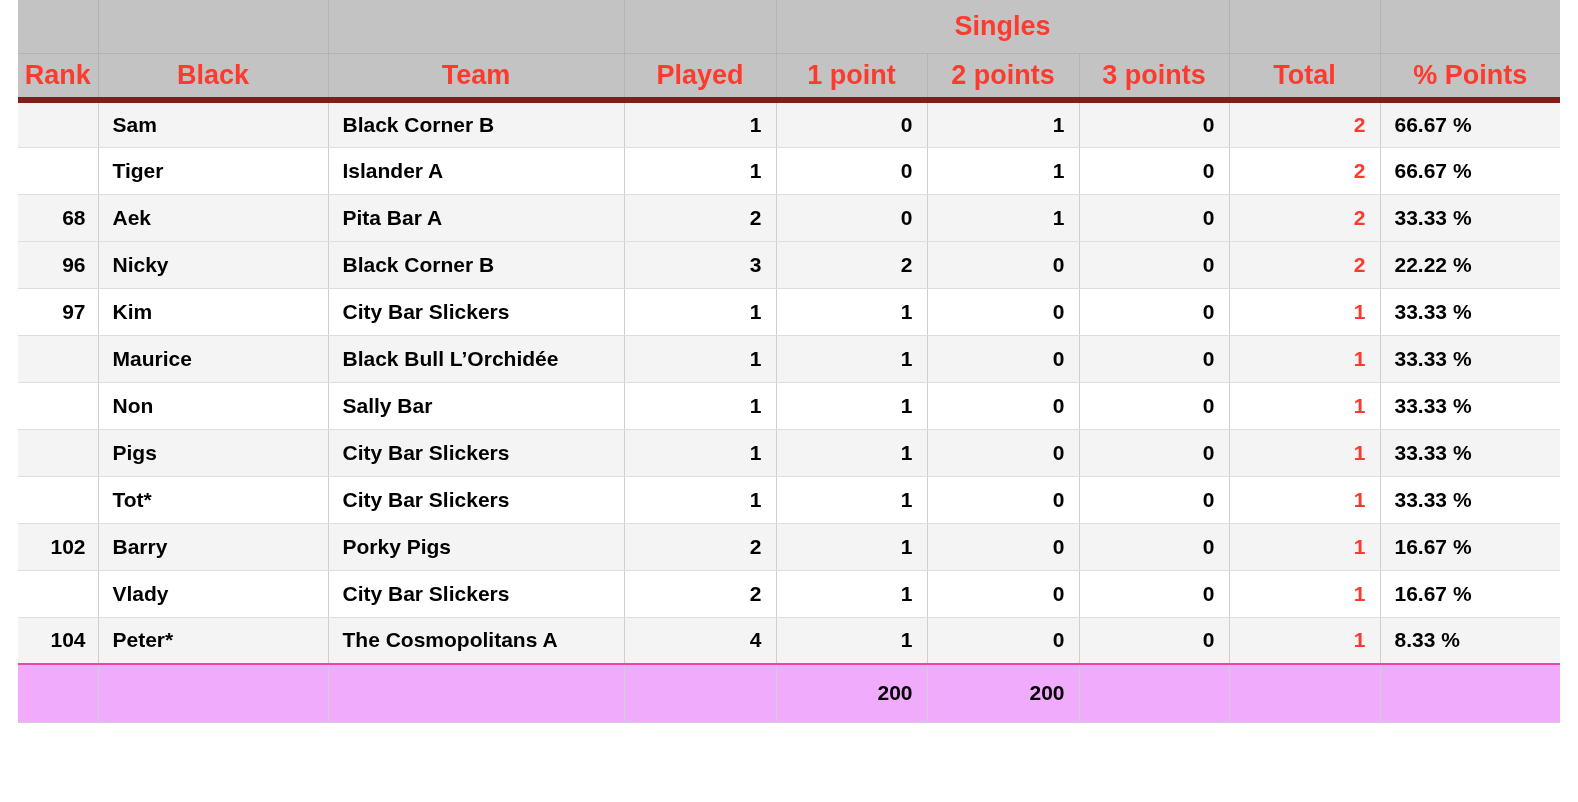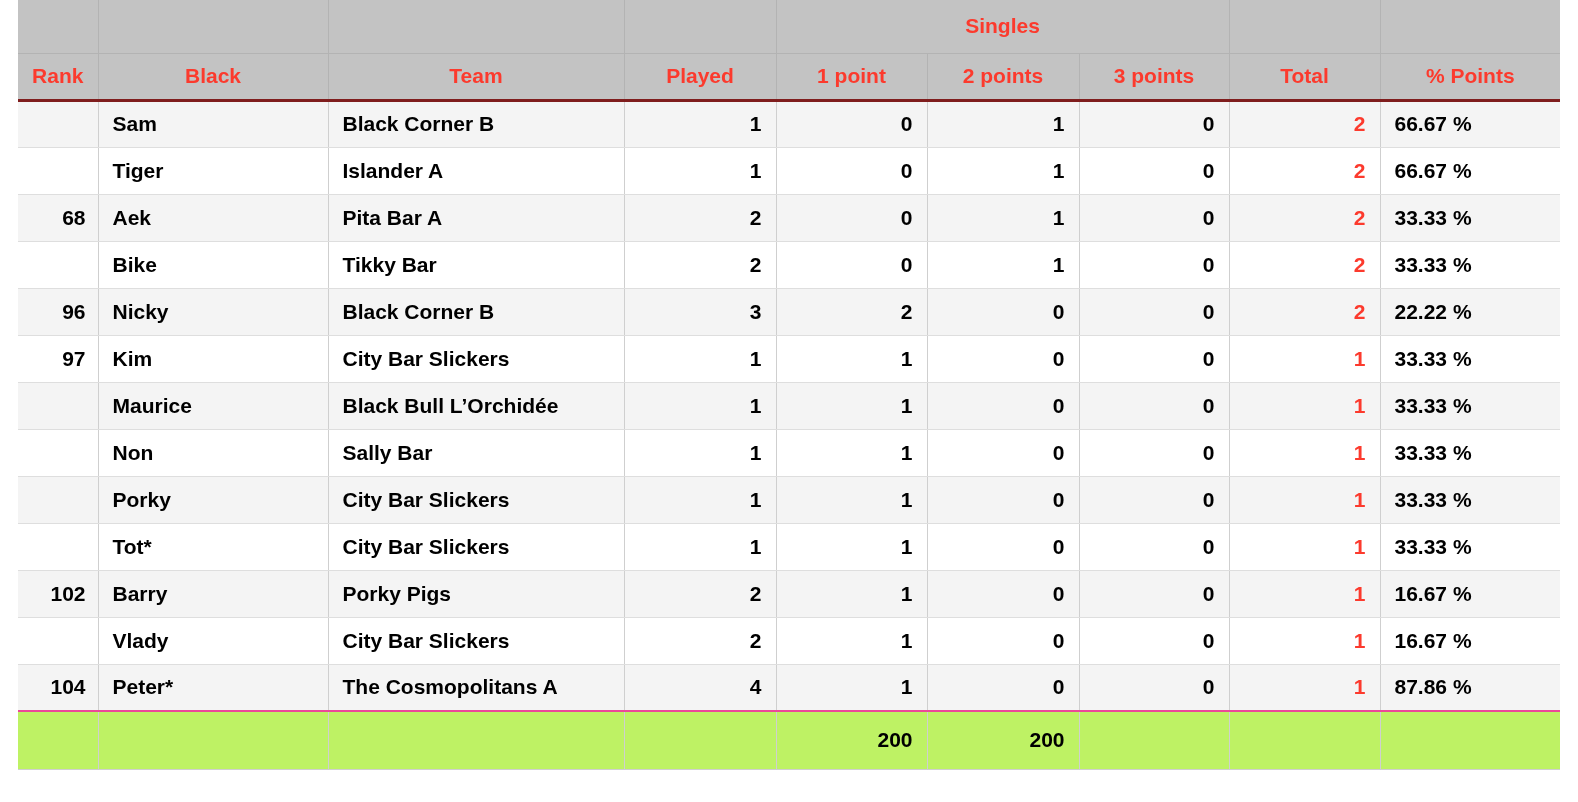--- a/index.html
+++ b/index.html
@@ -40,30 +40,30 @@
   table.stats col.c-p2       { width: 152px; }
   table.stats col.c-p3       { width: 150px; }
   table.stats col.c-total    { width: 151px; }
   table.stats col.c-pct      { width: 180px; }
 
   
   thead th {
     background: #c3c3c3;
     color: #fc3a2d;
     font-weight: bold;
-    font-size: 21px;
+    font-size: 27px;
     padding: 0;
     border-right: 1px solid #b3b3b3;
     border-bottom: 1px solid #b3b3b3;
     vertical-align: middle;
     box-sizing: border-box;
   }
   thead tr.group-row th { height: 53px; }
   thead tr.label-row th { height: 47px; }
-  thead tr.label-row th { border-bottom: 3px solid #7f1d1d; }
+  thead tr.label-row th { border-bottom: 6px solid #7f1d1d; }
   thead th.blank { color: transparent; }
   thead th.last  { border-right: none; }
   thead th.ctr   { text-align: center; }
 
   
   tbody td {
     height: 47px;
     padding: 0 14px;
     box-sizing: border-box;
     border-right: 1px solid #cfcfcf;
@@ -84,21 +84,21 @@
   td.pct   { font-weight: bold; }
 
   tbody tr.last-data td { border-bottom: 2px solid #ec4899; }
 
   tfoot td {
     height: 58px;
     padding: 0 14px;
     box-sizing: border-box;
     border-right: 1px solid #cfcfcf;
     border-bottom: 1px solid #cfcfcf;
-    background: #bef264;
+    background: #f0abfc;
     vertical-align: middle;
     font-weight: bold;
     color: #000000;
     text-align: right;
     white-space: nowrap;
   }
   tfoot td.last { border-right: none; }
   tfoot td.blankcell { color: transparent; }
 </style>
 </head>
@@ -169,31 +169,20 @@
             <td class="rank">68</td>
             <td class="left">Aek</td>
             <td class="left">Pita Bar A</td>
             <td class="num">2</td>
             <td class="num">0</td>
             <td class="num">1</td>
             <td class="num">0</td>
             <td class="total">2</td>
             <td class="pct last">33.33 %</td>
           </tr>
-          <tr class="even">
-            <td class="rank"></td>
-            <td class="left">Bike</td>
-            <td class="left">Tikky Bar</td>
-            <td class="num">2</td>
-            <td class="num">0</td>
-            <td class="num">1</td>
-            <td class="num">0</td>
-            <td class="total">2</td>
-            <td class="pct last">33.33 %</td>
-          </tr>
           <tr class="odd">
             <td class="rank">96</td>
             <td class="left">Nicky</td>
             <td class="left">Black Corner B</td>
             <td class="num">3</td>
             <td class="num">2</td>
             <td class="num">0</td>
             <td class="num">0</td>
             <td class="total">2</td>
             <td class="pct last">22.22 %</td>
@@ -226,21 +215,21 @@
             <td class="left">Sally Bar</td>
             <td class="num">1</td>
             <td class="num">1</td>
             <td class="num">0</td>
             <td class="num">0</td>
             <td class="total">1</td>
             <td class="pct last">33.33 %</td>
           </tr>
           <tr class="odd">
             <td class="rank"></td>
-            <td class="left">Porky</td>
+            <td class="left">Pigs</td>
             <td class="left">City Bar Slickers</td>
             <td class="num">1</td>
             <td class="num">1</td>
             <td class="num">0</td>
             <td class="num">0</td>
             <td class="total">1</td>
             <td class="pct last">33.33 %</td>
           </tr>
           <tr class="even">
             <td class="rank"></td>
@@ -277,21 +266,21 @@
           </tr>
           <tr class="odd last-data">
             <td class="rank">104</td>
             <td class="left">Peter*</td>
             <td class="left">The Cosmopolitans A</td>
             <td class="num">4</td>
             <td class="num">1</td>
             <td class="num">0</td>
             <td class="num">0</td>
             <td class="total">1</td>
-            <td class="pct last">87.86 %</td>
+            <td class="pct last">8.33 %</td>
           </tr>
         </tbody>
 
       <tfoot>
         <tr>
           <td class="blankcell"></td>
           <td class="blankcell"></td>
           <td class="blankcell"></td>
           <td class="blankcell"></td>
           <td>200</td>

